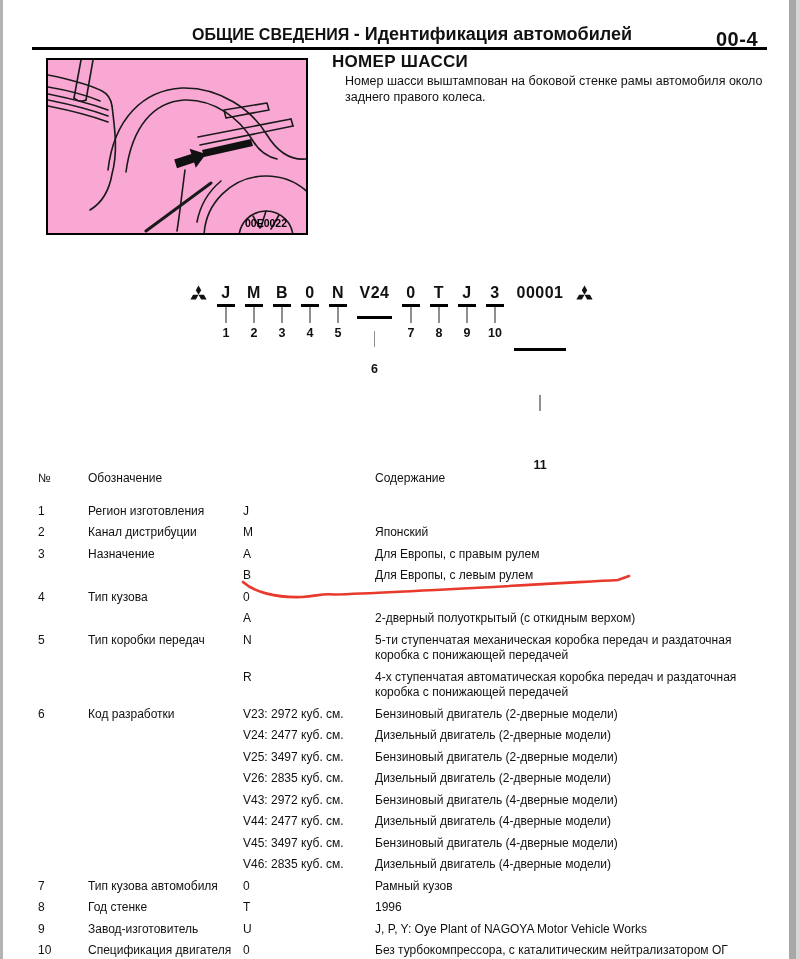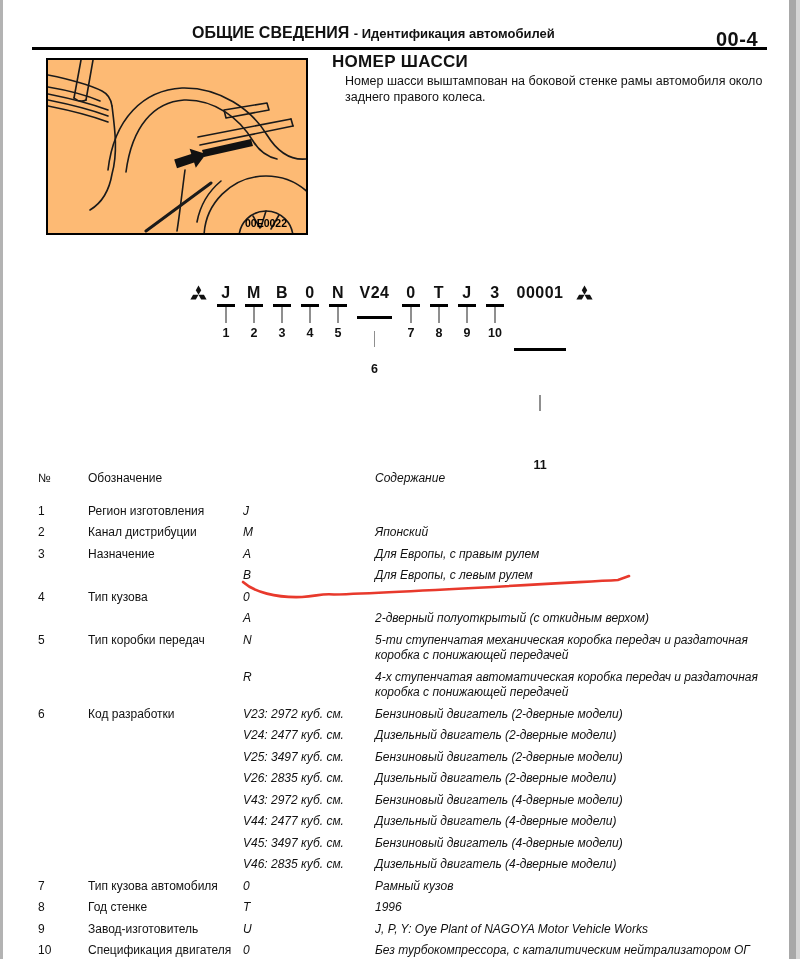--- a/index.html
+++ b/index.html
@@ -9,26 +9,26 @@
     font-family:"Liberation Sans", sans-serif;
     -webkit-font-smoothing:antialiased;
   }
   .edge{position:absolute;top:0;height:100%;}
   .edge-left{left:0;width:3px;background:#b3b3b3;}
   .edge-right-dark{left:789px;width:7px;background:#a8a8a8;}
   .edge-right-light{left:796px;width:4px;background:#d6d6d6;}
 
   
   .hdr-title{position:absolute;left:192px;top:24px;font-weight:bold;font-size:16px;white-space:nowrap;}
-  .hdr-title .sub{font-size:13px;}
+  .hdr-title .sub{font-size:18px;}
   .hdr-page{position:absolute;left:716px;top:28px;font-size:20px;font-weight:bold;letter-spacing:.5px;text-align:center;}
   .hdr-line{position:absolute;left:32px;top:47px;width:735px;height:3px;background:#000;}
 
   
-  .figure{position:absolute;left:46px;top:58px;width:262px;height:177px;border:2px solid #000;box-sizing:border-box;background:#fdba74;}
+  .figure{position:absolute;left:46px;top:58px;width:262px;height:177px;border:2px solid #000;box-sizing:border-box;background:#f9a8d4;}
   .figure svg{display:block;width:100%;height:100%;}
   .fig-caption{font:bold 10.5px "Liberation Sans",sans-serif;}
 
   
   .sec-title{position:absolute;left:332px;top:52px;font-size:17px;font-weight:bold;letter-spacing:.3px;}
   .sec-body{position:absolute;left:332px;top:74px;width:452px;font-size:12.5px;line-height:15.5px;margin-left:13px;}
 
   
   .vin{position:absolute;left:190px;top:284px;display:flex;align-items:flex-start;gap:10px;}
   .vseg{display:flex;flex-direction:column;align-items:center;}
@@ -37,21 +37,21 @@
   .vtick{width:1.5px;height:16px;background:#8f8f8f;}
   .vnum{font-weight:bold;font-size:12.5px;margin-top:3px;}
   .vlogo{margin-top:1px;}
 
   
   .vtable{position:absolute;left:38px;top:471px;font-size:12px;line-height:15.5px;}
   .trow{display:flex;align-items:flex-start;}
   .thead{margin-bottom:11px;}
   .c-num{width:50px;flex-shrink:0;}
   .c-name{width:155px;flex-shrink:0;}
-  .c-entries{width:530px;font-style:italic;}
+  .c-entries{width:530px;}
   .entry{display:flex;margin-bottom:6px;}
   .e-code{width:132px;flex-shrink:0;}
   .e-text{width:393px;}
 
   .red-mark{position:absolute;left:236px;top:574px;pointer-events:none;}
 </style>
 </head>
 <body>
 
 <div class="edge edge-left"></div>

